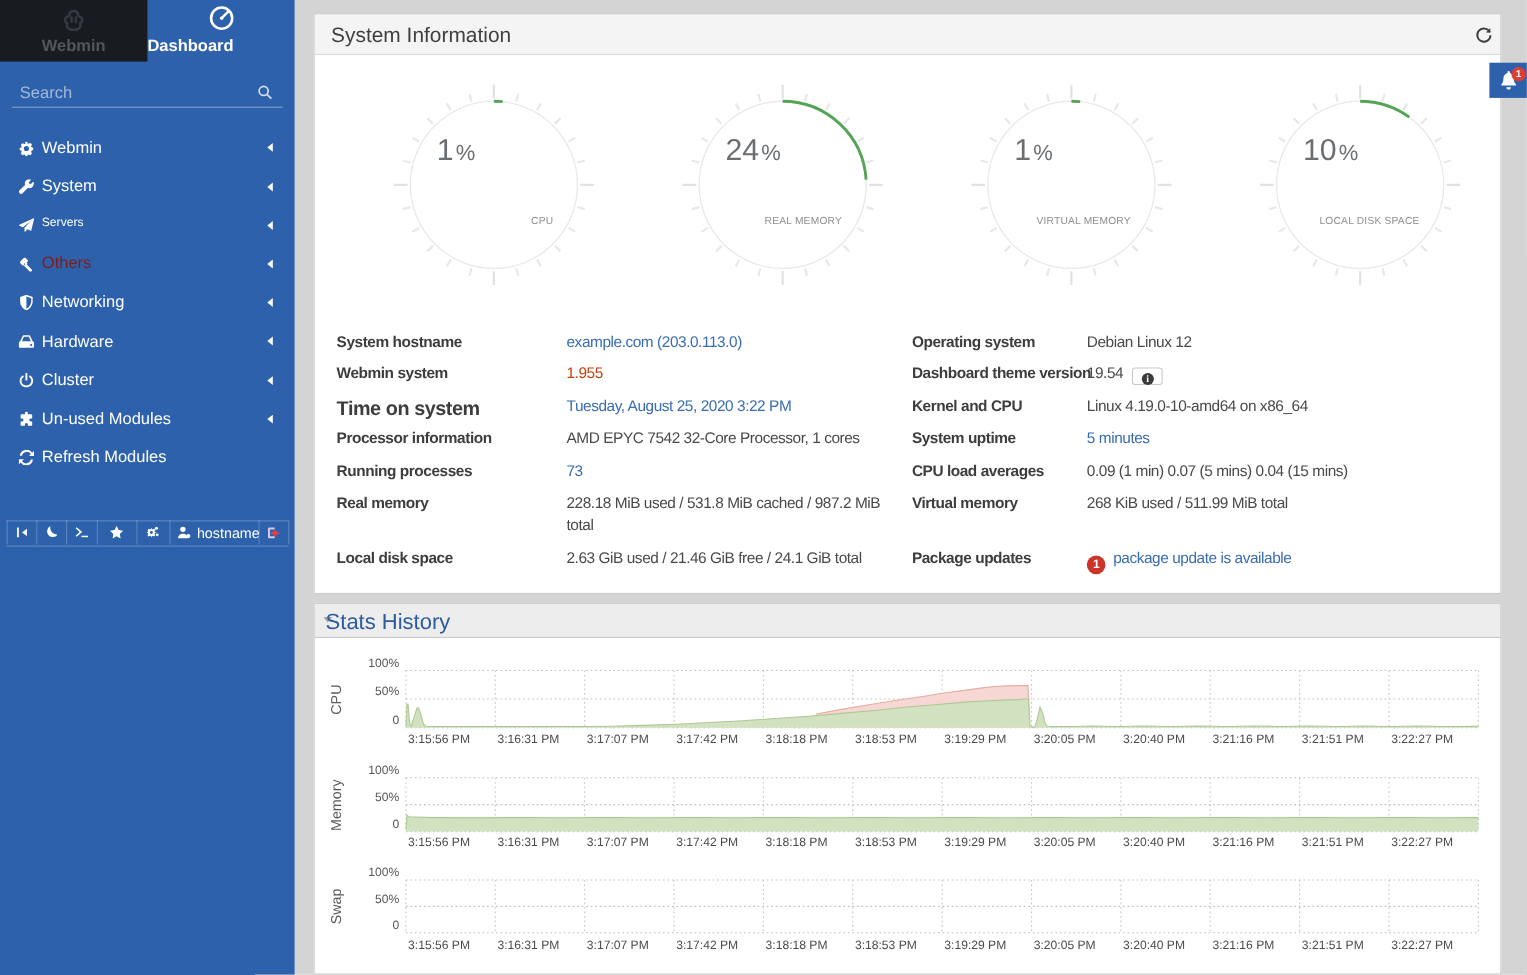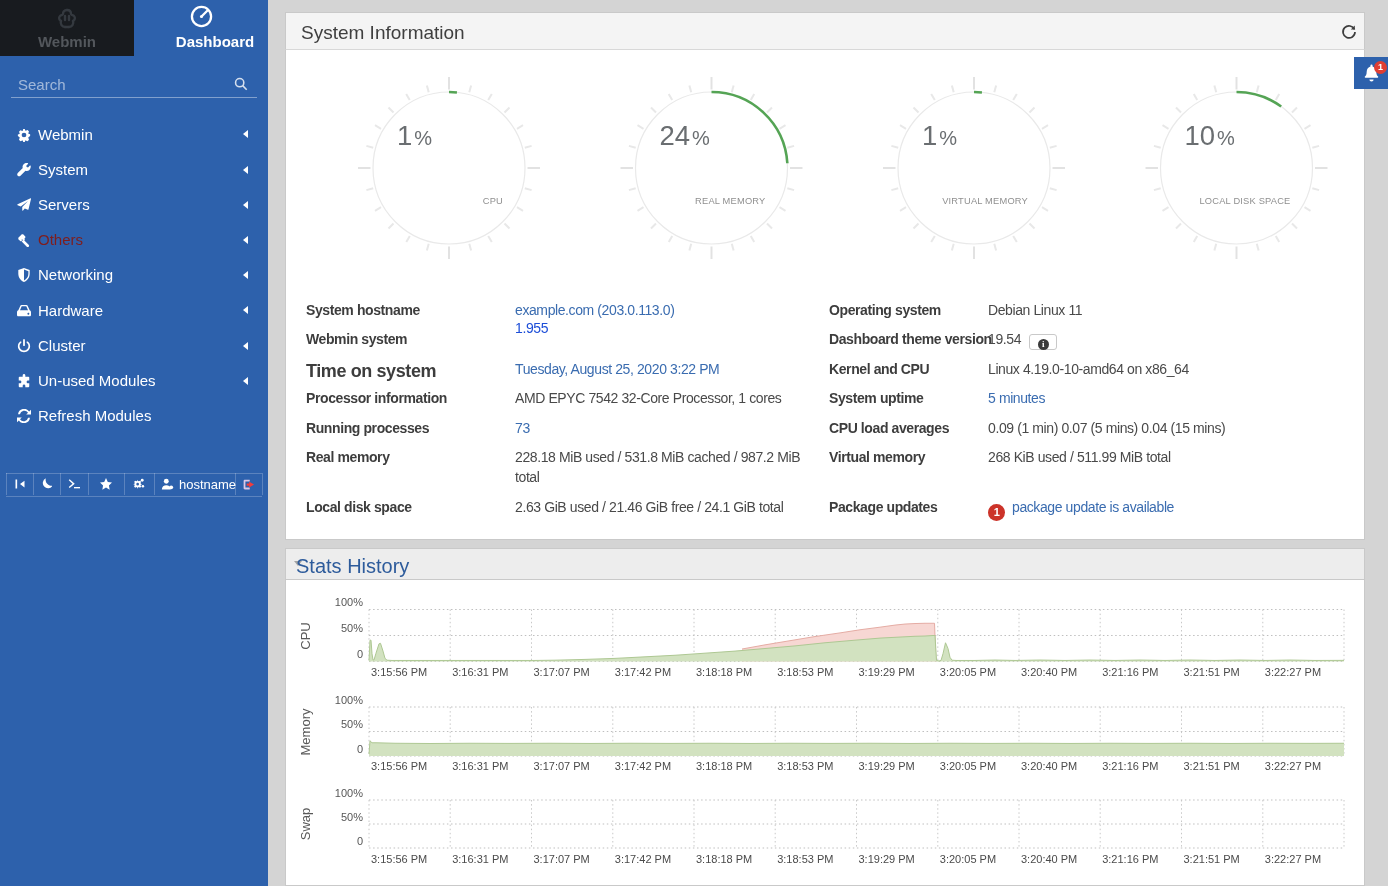--- a/index.html
+++ b/index.html
@@ -15,41 +15,41 @@
 <path d="M9 16c-1 3 1 6 4 6M21 16c1 3-1 6-4 6"></path>
 <path d="M13 22h4M13 11v4M17 11v4"></path>
 </g>
   </svg>
 <div style="position:absolute;left:0;top:33px;width:134px;text-align:center;font-size:15px;font-weight:bold;color:#53575c">Webmin</div>
 <svg style="position:absolute;left:190px;top:5px" width="23" height="23" viewBox="0 0 24 24">
 <circle cx="12" cy="12" r="10" fill="none" stroke="#fff" stroke-width="2.4"></circle>
 <path d="M12 12L18 6" stroke="#fff" stroke-width="2.4" stroke-linecap="round"></path>
 <circle cx="12" cy="12" r="1.6" fill="#fff"></circle>
 </svg>
-<div style="position:absolute;left:134px;top:33px;width:162px;text-align:center;font-size:15px;font-weight:bold;color:#fff">Dashboard</div>
+<div style="position:absolute;left:134px;top:33px;width:162px;text-align:left;font-size:15px;font-weight:bold;color:#fff">Dashboard</div>
 <div style="position:absolute;left:18px;top:76px;font-size:15px;color:rgba(255,255,255,0.55)">Search</div>
 <svg style="position:absolute;left:234px;top:77px" width="14" height="14" viewBox="0 0 16 16">
 <circle cx="6.5" cy="6.5" r="4.7" fill="none" stroke="rgba(255,255,255,0.8)" stroke-width="1.8"></circle>
 <line x1="10.2" y1="10.2" x2="14.5" y2="14.5" stroke="rgba(255,255,255,0.8)" stroke-width="1.8"></line>
 </svg>
 <div style="position:absolute;left:11px;top:97px;width:246px;height:1px;background:rgba(255,255,255,0.4)"></div>
 <svg style="position:absolute;left:17px;top:128px" width="14" height="14" viewBox="0 0 16 16">
     <path fill="#fff" d="M8 5.3A2.7 2.7 0 1 0 8 10.7 2.7 2.7 0 0 0 8 5.3zm7 3.9l-1.9 1.5c0 .2-.1.3-.2.5l.8 2.2-1.6 1.6-2.2-.8c-.2.1-.3.2-.5.2L8.9 16H7.1l-.5-1.6c-.2 0-.3-.1-.5-.2l-2.2.8-1.6-1.6.8-2.2c-.1-.2-.2-.3-.2-.5L1 9.2V7.4l1.9-.5c0-.2.1-.3.2-.5l-.8-2.2 1.6-1.6 2.2.8c.2-.1.3-.2.5-.2L7.1 1h1.8l.5 1.9c.2 0 .3.1.5.2l2.2-.8 1.6 1.6-.8 2.2c.1.2.2.3.2.5l1.9.5v1.7z"></path>
   </svg>
 <div style="position:absolute;left:38px;top:126px;font-size:15px;color:#fff">Webmin</div>
 <div style="position:absolute;left:243px;top:130px;width:0;height:0;border-top:4px solid transparent;border-bottom:4px solid transparent;border-right:5px solid #fff"></div>
 <svg style="position:absolute;left:17px;top:163px" width="14" height="14" viewBox="0 0 16 16">
     <path fill="#fff" d="M15.7 3.3c-.2-.5-.8-.6-1.2-.2L12.6 5 11 4.6 10.6 3l1.9-1.9c.4-.4.2-1-.3-1.1C10.6-.4 8.8.1 7.6 1.3 6.4 2.5 6 4.3 6.6 5.8L.9 11.5c-.9.9-.9 2.2 0 3.1.9.9 2.2.9 3.1 0l5.7-5.7c1.5.6 3.3.2 4.5-1 1.2-1.2 1.6-3.1 1.5-4.6z"></path>
   </svg>
 <div style="position:absolute;left:38px;top:161px;font-size:15px;color:#fff">System</div>
 <div style="position:absolute;left:243px;top:166px;width:0;height:0;border-top:4px solid transparent;border-bottom:4px solid transparent;border-right:5px solid #fff"></div>
 <svg style="position:absolute;left:17px;top:198px" width="14" height="14" viewBox="0 0 16 16">
     <path fill="#fff" d="M15.5.4L.7 7.1c-.5.2-.5.9 0 1.1l3.6 1.5 8.3-6.4-6.6 7.1v3.7c0 .5.6.7.9.3l2-2.4 3.5 1.5c.3.1.7-.1.7-.4L16 1c.1-.4-.3-.8-.5-.6z"></path>
   </svg>
-<div style="position:absolute;left:38px;top:196px;font-size:15px;color:#fff">Servers</div>
+<div style="position:absolute;left:38px;top:196px;font-size:11px;color:#fff">Servers</div>
 <div style="position:absolute;left:243px;top:201px;width:0;height:0;border-top:4px solid transparent;border-bottom:4px solid transparent;border-right:5px solid #fff"></div>
 <svg style="position:absolute;left:17px;top:233px" width="14" height="14" viewBox="0 0 16 16">
     <g fill="#fff">
       <path d="M1.5 5.5 L5.5 1.5 L7 1.5 L9.5 4 L9.5 5.5 L8.2 6.8 L9.2 7.8 L7.8 9.2 L5.5 6.9 L5.5 9.5 L4 9.5 L1.5 7z"></path>
       <rect x="5.8" y="8.1" width="10" height="3" rx="1.5" transform="rotate(45 7.3 9.6)"></rect>
     </g>
   </svg>
 <div style="position:absolute;left:38px;top:231px;font-size:15px;color:#7f1d1d">Others</div>
 <div style="position:absolute;left:243px;top:236px;width:0;height:0;border-top:4px solid transparent;border-bottom:4px solid transparent;border-right:5px solid #fff"></div>
 <svg style="position:absolute;left:17px;top:268px" width="14" height="14" viewBox="0 0 16 16">
@@ -237,34 +237,34 @@
     <line x1="912.2" y1="50.0" x2="908.8" y2="44.0" stroke="#e8e8e8" stroke-width="2"></line>
     <line x1="931.2" y1="42.2" x2="929.4" y2="35.4" stroke="#e8e8e8" stroke-width="2"></line>
     <circle cx="951.5" cy="118" r="76" fill="none" stroke="#e9e9e9" stroke-width="1.2"></circle>
     <path d="M 951.50 42.00 A 76 76 0 0 1 996.17 56.51" fill="none" stroke="#55a455" stroke-width="2.6" stroke-linecap="butt"></path>
     <text x="899.5" y="95" font-size="27.5" fill="#6a6e71" font-family="Liberation Sans, sans-serif">10<tspan font-size="20" dx="2">%</tspan></text>
     <text x="1005.5" y="154" text-anchor="end" font-size="9.3" letter-spacing="0.2" fill="#8f8f8f" font-family="Liberation Sans, sans-serif">LOCAL DISK SPACE</text>
   </svg>
 <div style="position:absolute;left:306px;top:301.5px;font-size:14px;font-weight:bold;color:#3d3d3d;white-space:nowrap;letter-spacing:-0.4px">System hostname</div>
 <div style="position:absolute;left:515px;top:301.5px;font-size:14px;font-weight:normal;color:#494949;white-space:nowrap;letter-spacing:-0.4px"><span style="color:#3a6cb0">example.com (203.0.113.0)</span></div>
 <div style="position:absolute;left:306px;top:331.0px;font-size:14px;font-weight:bold;color:#3d3d3d;white-space:nowrap;letter-spacing:-0.4px">Webmin system</div>
-<div style="position:absolute;left:515px;top:320px;font-size:14px;font-weight:normal;color:#1d4ed8;white-space:nowrap;letter-spacing:-0.4px">1.955</div>
+<div style="position:absolute;left:515px;top:331.0px;font-size:14px;font-weight:normal;color:#c2410c;white-space:nowrap;letter-spacing:-0.4px">1.955</div>
 <div style="position:absolute;left:306px;top:360.5px;font-size:18px;font-weight:bold;color:#3d3d3d;white-space:nowrap;letter-spacing:-0.4px">Time on system</div>
 <div style="position:absolute;left:515px;top:360.5px;font-size:14px;font-weight:normal;color:#494949;white-space:nowrap;letter-spacing:-0.4px"><span style="color:#3a6cb0">Tuesday, August 25, 2020 3:22 PM</span></div>
 <div style="position:absolute;left:306px;top:390.0px;font-size:14px;font-weight:bold;color:#3d3d3d;white-space:nowrap;letter-spacing:-0.4px">Processor information</div>
 <div style="position:absolute;left:515px;top:390.0px;font-size:14px;font-weight:normal;color:#494949;white-space:nowrap;letter-spacing:-0.4px">AMD EPYC 7542 32-Core Processor, 1 cores</div>
 <div style="position:absolute;left:306px;top:419.5px;font-size:14px;font-weight:bold;color:#3d3d3d;white-space:nowrap;letter-spacing:-0.4px">Running processes</div>
 <div style="position:absolute;left:515px;top:419.5px;font-size:14px;font-weight:normal;color:#494949;white-space:nowrap;letter-spacing:-0.4px"><span style="color:#3a6cb0">73</span></div>
 <div style="position:absolute;left:306px;top:449.0px;font-size:14px;font-weight:bold;color:#3d3d3d;white-space:nowrap;letter-spacing:-0.4px">Real memory</div>
 <div style="position:absolute;left:515px;top:449.0px;font-size:14px;font-weight:normal;color:#494949;white-space:nowrap;letter-spacing:-0.4px">228.18 MiB used / 531.8 MiB cached / 987.2 MiB</div>
 <div style="position:absolute;left:306px;top:499.0px;font-size:14px;font-weight:bold;color:#3d3d3d;white-space:nowrap;letter-spacing:-0.4px">Local disk space</div>
 <div style="position:absolute;left:515px;top:499.0px;font-size:14px;font-weight:normal;color:#494949;white-space:nowrap;letter-spacing:-0.4px">2.63 GiB used / 21.46 GiB free / 24.1 GiB total</div>
 <div style="position:absolute;left:515px;top:469.0px;font-size:14px;font-weight:normal;color:#494949;white-space:nowrap;letter-spacing:-0.4px">total</div>
 <div style="position:absolute;left:829px;top:301.5px;font-size:14px;font-weight:bold;color:#3d3d3d;white-space:nowrap;letter-spacing:-0.4px">Operating system</div>
-<div style="position:absolute;left:988px;top:301.5px;font-size:14px;font-weight:normal;color:#494949;white-space:nowrap;letter-spacing:-0.4px">Debian Linux 11</div>
+<div style="position:absolute;left:988px;top:301.5px;font-size:14px;font-weight:normal;color:#494949;white-space:nowrap;letter-spacing:-0.4px">Debian Linux 12</div>
 <div style="position:absolute;left:829px;top:331.0px;font-size:14px;font-weight:bold;color:#3d3d3d;white-space:nowrap;letter-spacing:-0.4px">Dashboard theme version</div>
 <div style="position:absolute;left:988px;top:331.0px;font-size:14px;font-weight:normal;color:#494949;white-space:nowrap;letter-spacing:-0.4px">19.54<span style="display:inline-block;vertical-align:-3px;margin-left:8px;width:26px;height:14px;border:1px solid #c9c9c9;border-radius:3px;background:#fff;text-align:center;line-height:14px"><span style="display:inline-block;width:11px;height:11px;border-radius:50%;background:#3a3a3a;color:#fff;font-size:9px;line-height:11px;font-weight:bold;font-family:'Liberation Serif',serif">i</span></span></div>
 <div style="position:absolute;left:829px;top:360.5px;font-size:14px;font-weight:bold;color:#3d3d3d;white-space:nowrap;letter-spacing:-0.4px">Kernel and CPU</div>
 <div style="position:absolute;left:988px;top:360.5px;font-size:14px;font-weight:normal;color:#494949;white-space:nowrap;letter-spacing:-0.4px">Linux 4.19.0-10-amd64 on x86_64</div>
 <div style="position:absolute;left:829px;top:390.0px;font-size:14px;font-weight:bold;color:#3d3d3d;white-space:nowrap;letter-spacing:-0.4px">System uptime</div>
 <div style="position:absolute;left:988px;top:390.0px;font-size:14px;font-weight:normal;color:#494949;white-space:nowrap;letter-spacing:-0.4px"><span style="color:#3a6cb0">5 minutes</span></div>
 <div style="position:absolute;left:829px;top:419.5px;font-size:14px;font-weight:bold;color:#3d3d3d;white-space:nowrap;letter-spacing:-0.4px">CPU load averages</div>
 <div style="position:absolute;left:988px;top:419.5px;font-size:14px;font-weight:normal;color:#494949;white-space:nowrap;letter-spacing:-0.4px">0.09 (1 min) 0.07 (5 mins) 0.04 (15 mins)</div>
 <div style="position:absolute;left:829px;top:449.0px;font-size:14px;font-weight:bold;color:#3d3d3d;white-space:nowrap;letter-spacing:-0.4px">Virtual memory</div>
 <div style="position:absolute;left:988px;top:449.0px;font-size:14px;font-weight:normal;color:#494949;white-space:nowrap;letter-spacing:-0.4px">268 KiB used / 511.99 MiB total</div>

